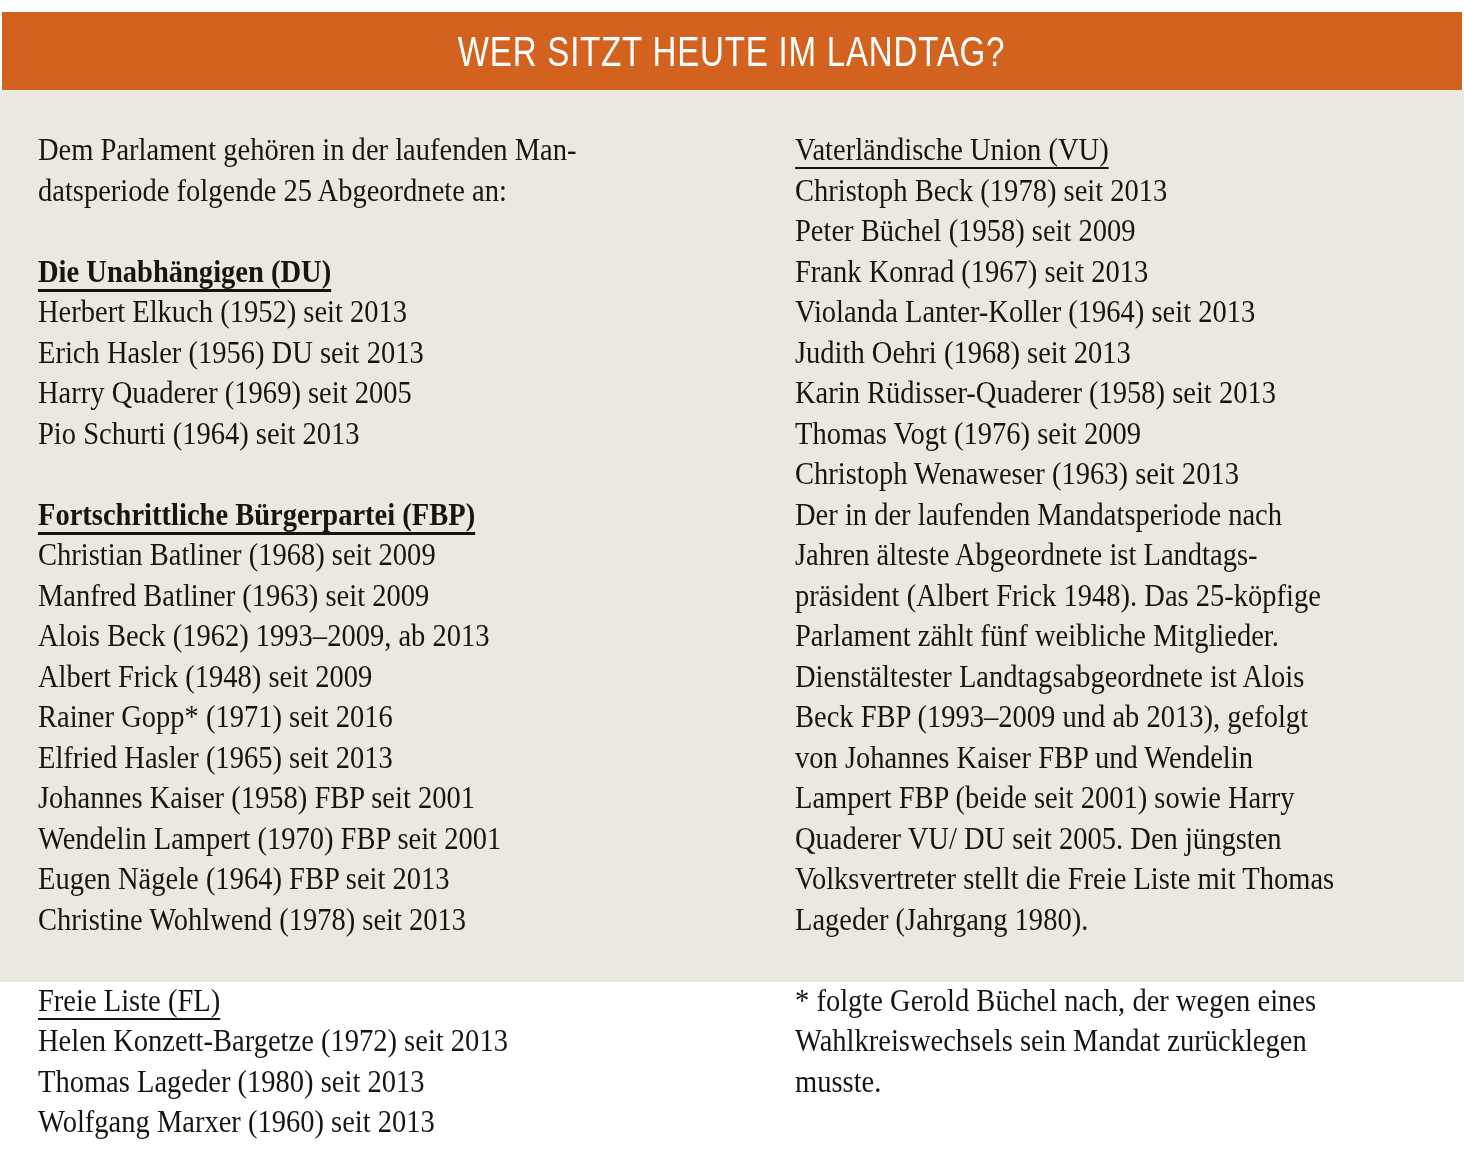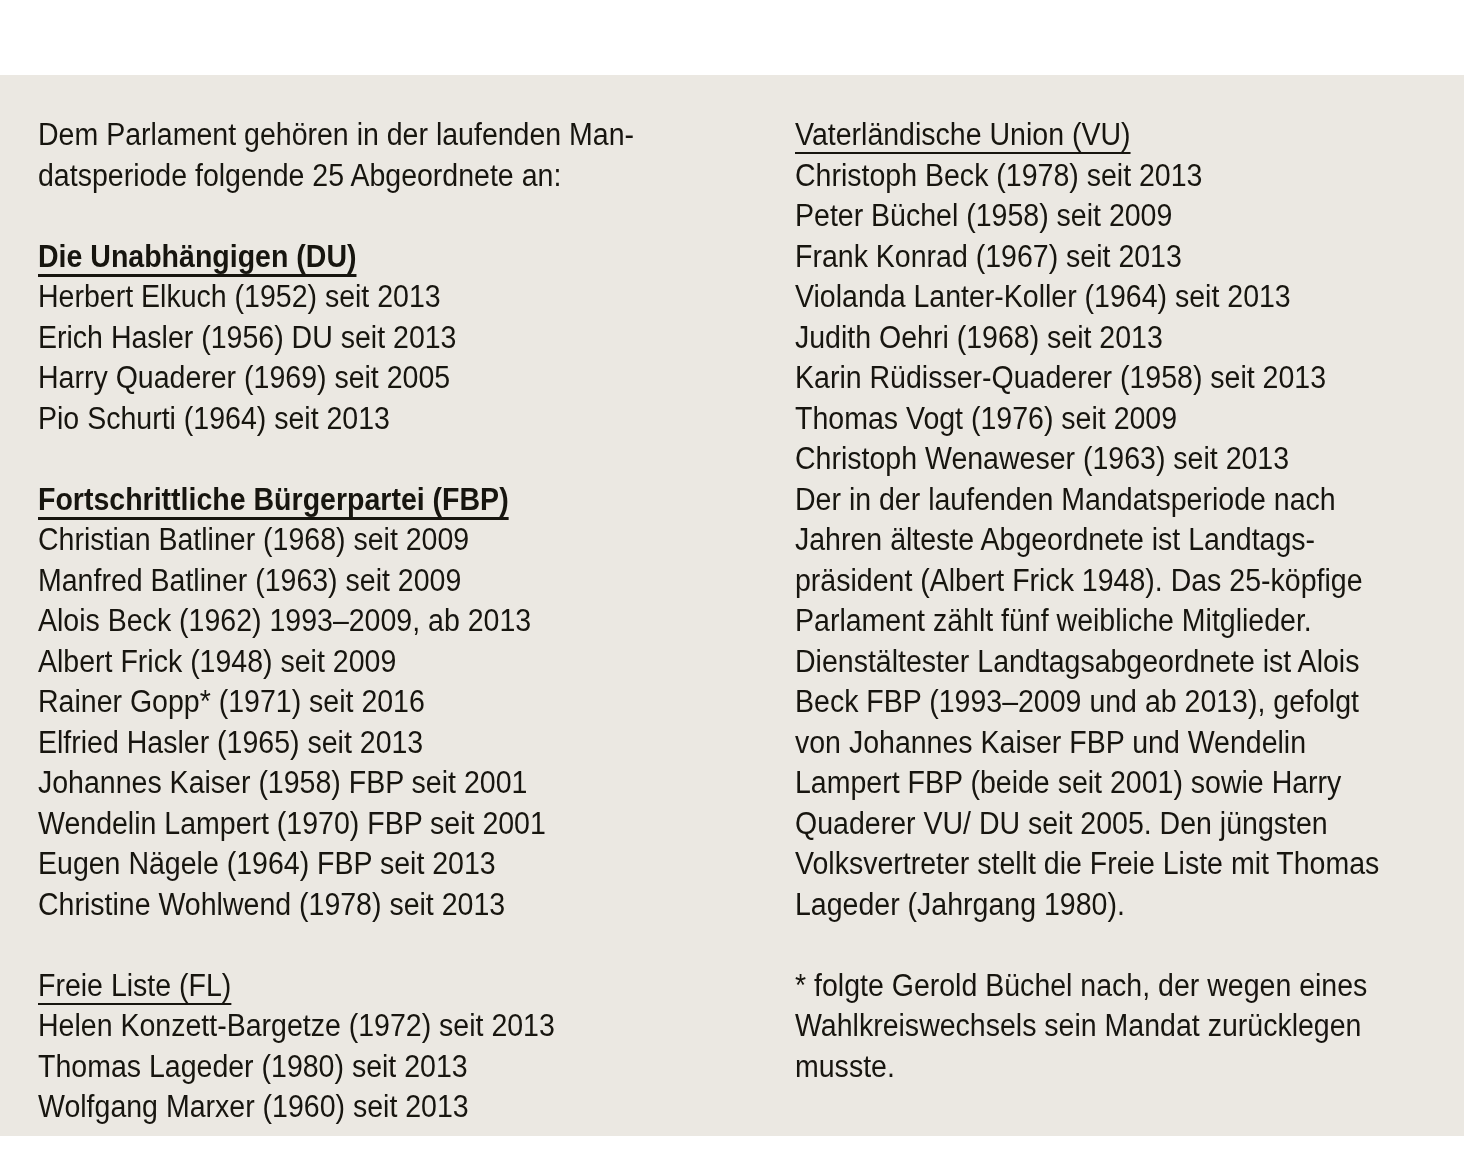--- a/index.html
+++ b/index.html
@@ -29,26 +29,27 @@
   .header-bar h1 {
     color: var(--header-text, #ffffff);
     font-size: 43px;
     font-weight: 400;
     letter-spacing: 1px;
     white-space: nowrap;
     transform: scaleX(0.77);
   }
   .content-panel {
     position: absolute;
-    top: 75px;
+    top: 90px;
     left: 0;
     right: 0;
-    height: 1061px;
+    height: 892px;
     background: var(--panel-bg, #ebe8e2);
     color: var(--text-color, #17150f);
+    font-family: Liberation Serif, serif;
   }
   .col {
     position: absolute;
     top: 40px;
     font-size: 31px;
     line-height: 40.5px;
     transform: scaleX(0.92);
     transform-origin: 0 0;
     white-space: nowrap;
   }
@@ -63,20 +64,23 @@
   }
   .party-title.bold { font-weight: 700; }
   .party-title.bold .u { text-decoration-thickness: 3px; }
   .line { white-space: nowrap; }
 </style>
 </head>
 <body>
 
 <div class="page">
 
+  <div class="header-bar">
+    <h1>WER SITZT HEUTE IM LANDTAG?</h1>
+  </div>
 
   <div class="content-panel">
 
     <div class="col col-left">
       <div class="block">
           <div class="line">Dem Parlament gehören in der laufenden Man-</div>
           <div class="line">datsperiode folgende 25 Abgeordnete an:</div>
         </div>
       <div>
           <div class="block">

